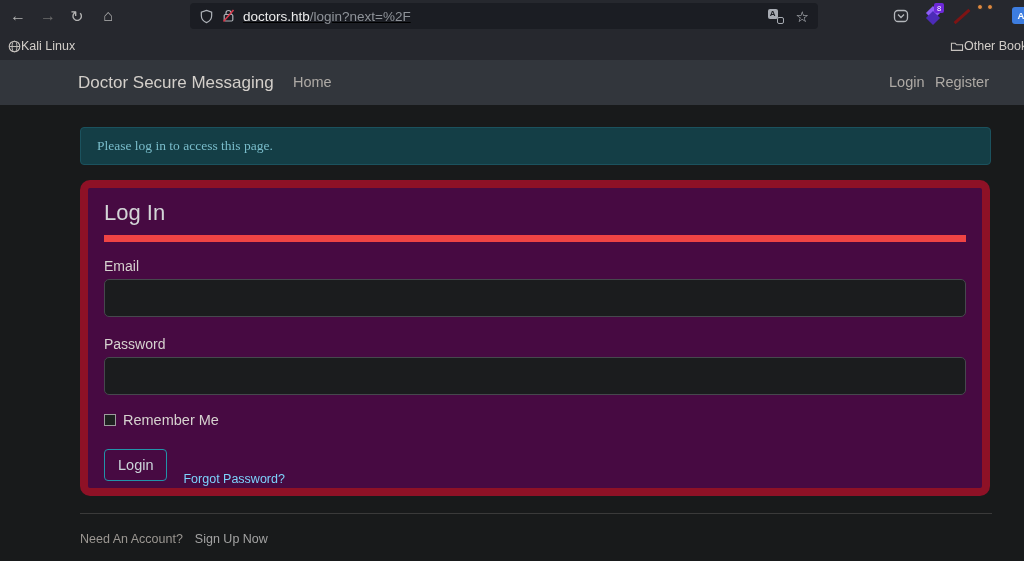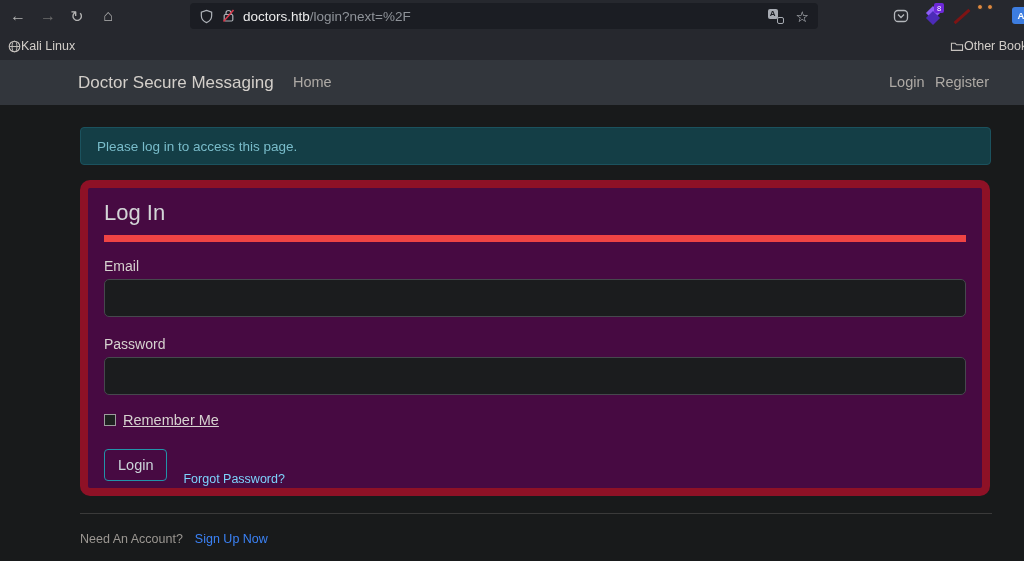--- a/index.html
+++ b/index.html
@@ -7,21 +7,21 @@
               font-family:"Liberation Sans", sans-serif; }
   .stage { position:relative; width:1024px; height:561px; overflow:hidden; background:#181a1b; }
 
   
   .toolbar { position:absolute; left:0; top:0; width:1024px; height:32px; background:#26282e; }
   .tb-btn { position:absolute; top:0; height:32px; width:28px; display:flex; align-items:center;
             justify-content:center; font-size:16px; color:#b3b3b3; }
   .tb-btn.dim { color:#6d6d6d; }
   .urlbar { position:absolute; left:190px; top:3px; width:628px; height:26px; background:#1b1d23;
             border-radius:4px; display:flex; align-items:center; padding:0 9px; gap:8px; }
-  .url-text { font-size:13.5px; white-space:nowrap; }
+  .url-text { font-size:13.5px; white-space:nowrap;text-decoration:underline; }
   .url-host { color:#ececec; }
   .url-path { color:#8f9399; }
   .url-right { margin-left:auto; display:flex; align-items:center; gap:12px; }
   .trans-icon { position:relative; width:16px; height:15px; }
   .trans-front { position:absolute; left:0; top:0; width:10px; height:10px; background:#a7abb2;
                  border-radius:2px; color:#1b1d23; font-size:8px; font-weight:bold; display:flex;
                  align-items:center; justify-content:center; }
   .trans-back { position:absolute; right:0; bottom:0; width:7px; height:7px; border:1.5px solid #a7abb2;
                 border-radius:2px; background:#1b1d23; }
   .star { font-size:15px; color:#c6c9ce; line-height:1; }
@@ -51,39 +51,39 @@
              font-size:12.5px; color:#d2cec9; white-space:nowrap; }
 
   
   .viewport { position:absolute; left:0; top:60px; width:1024px; height:501px; background:#181a1b; }
   .site-nav { position:absolute; left:0; top:0; width:1024px; height:45px; background:#32363c; }
   .brand { position:absolute; left:78px; top:0; line-height:45px; font-size:17px; color:#d3cfca; }
   .nav-link { position:absolute; top:0; line-height:45px; font-size:14.5px; color:#aeaaa5; }
 
   .alert { position:absolute; left:80px; top:67px; width:911px; height:38px; background:#143e46;
            border:1px solid #1b525e; border-radius:4px; display:flex; align-items:center;
-           padding:2px 16px; font-size:13.5px; color:#79bcca; }
+           padding:2px 16px; font-size:13.5px; color:#79bcca;font-family:Liberation Serif, serif; }
 
   .card { position:absolute; left:80px; top:120px; width:910px; height:316px; background:#470a42;
           border:8px solid #8e1126; border-radius:10px; padding:12px 16px 0; }
   .card-title { font-size:22px; font-weight:400; color:#d3d5d7; padding-bottom:9px;
                 border-bottom:7px solid #ef4444; }
   .fg-label { display:block; margin-top:16px; margin-bottom:5px; font-size:14px; color:#d6d2cf; }
   .fg-input { width:100%; height:38px; background:#1b1c1e; border:1px solid #46484d; border-radius:5px;
               color:#d6d2cf; font-size:14px; padding:0 10px; outline:none; }
-  .check-row { margin-top:17px; display:flex; align-items:center; font-size:14.5px; color:#d6d2cf;text-decoration:underline; }
+  .check-row { margin-top:17px; display:flex; align-items:center; font-size:14.5px; color:#d6d2cf; }
   .checkbox { width:12px; height:12px; background:#1e2120; border:1.5px solid #9d9d9d; margin-right:7px; }
   .btn-row { margin-top:16px; display:flex; align-items:center; }
   .login-btn { background:transparent; border:1px solid #2294a9; border-radius:4px; color:#cbd4da;
                font-size:14.5px; padding:7px 13px; font-family:"Liberation Sans", sans-serif; }
   .forgot { margin-left:16px; font-size:12.5px; color:#7dd3fc; text-decoration:none;margin-top:28px; }
 
   .footer-hr { position:absolute; left:80px; top:453px; width:912px; border-top:1px solid #3a3a3a; }
   .footer-row { position:absolute; left:80px; top:472px; font-size:12.5px; color:#9b9792; }
-  .signup { margin-left:12px; color:#3b82f6; text-decoration:none; font-size:12.5px; }
+  .signup { margin-left:12px; color:#a3a3a3; text-decoration:none; font-size:12.5px; }
 
   svg { display:block; }
 </style>
 </head>
 <body>
 
 <div class="stage">
 
   <div class="toolbar">
     <div class="tb-btn" style="left:4px">←</div>

